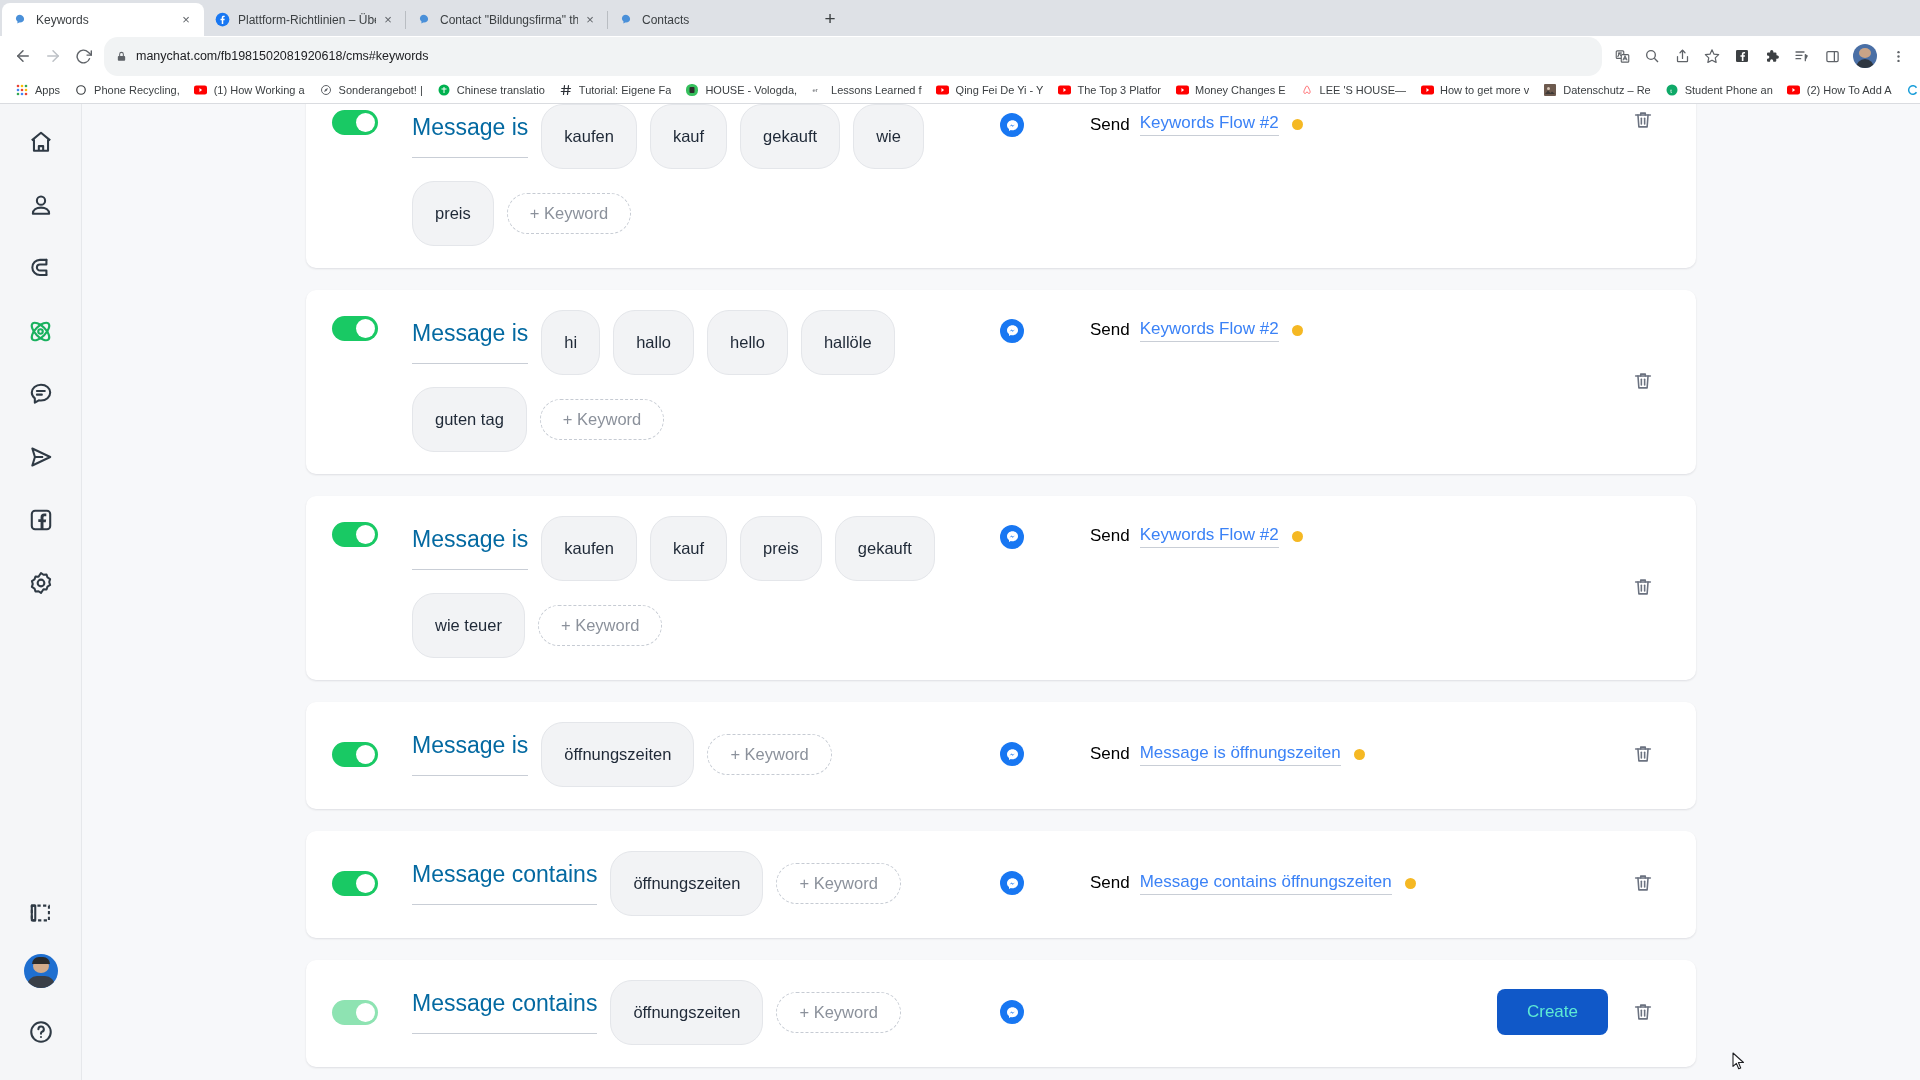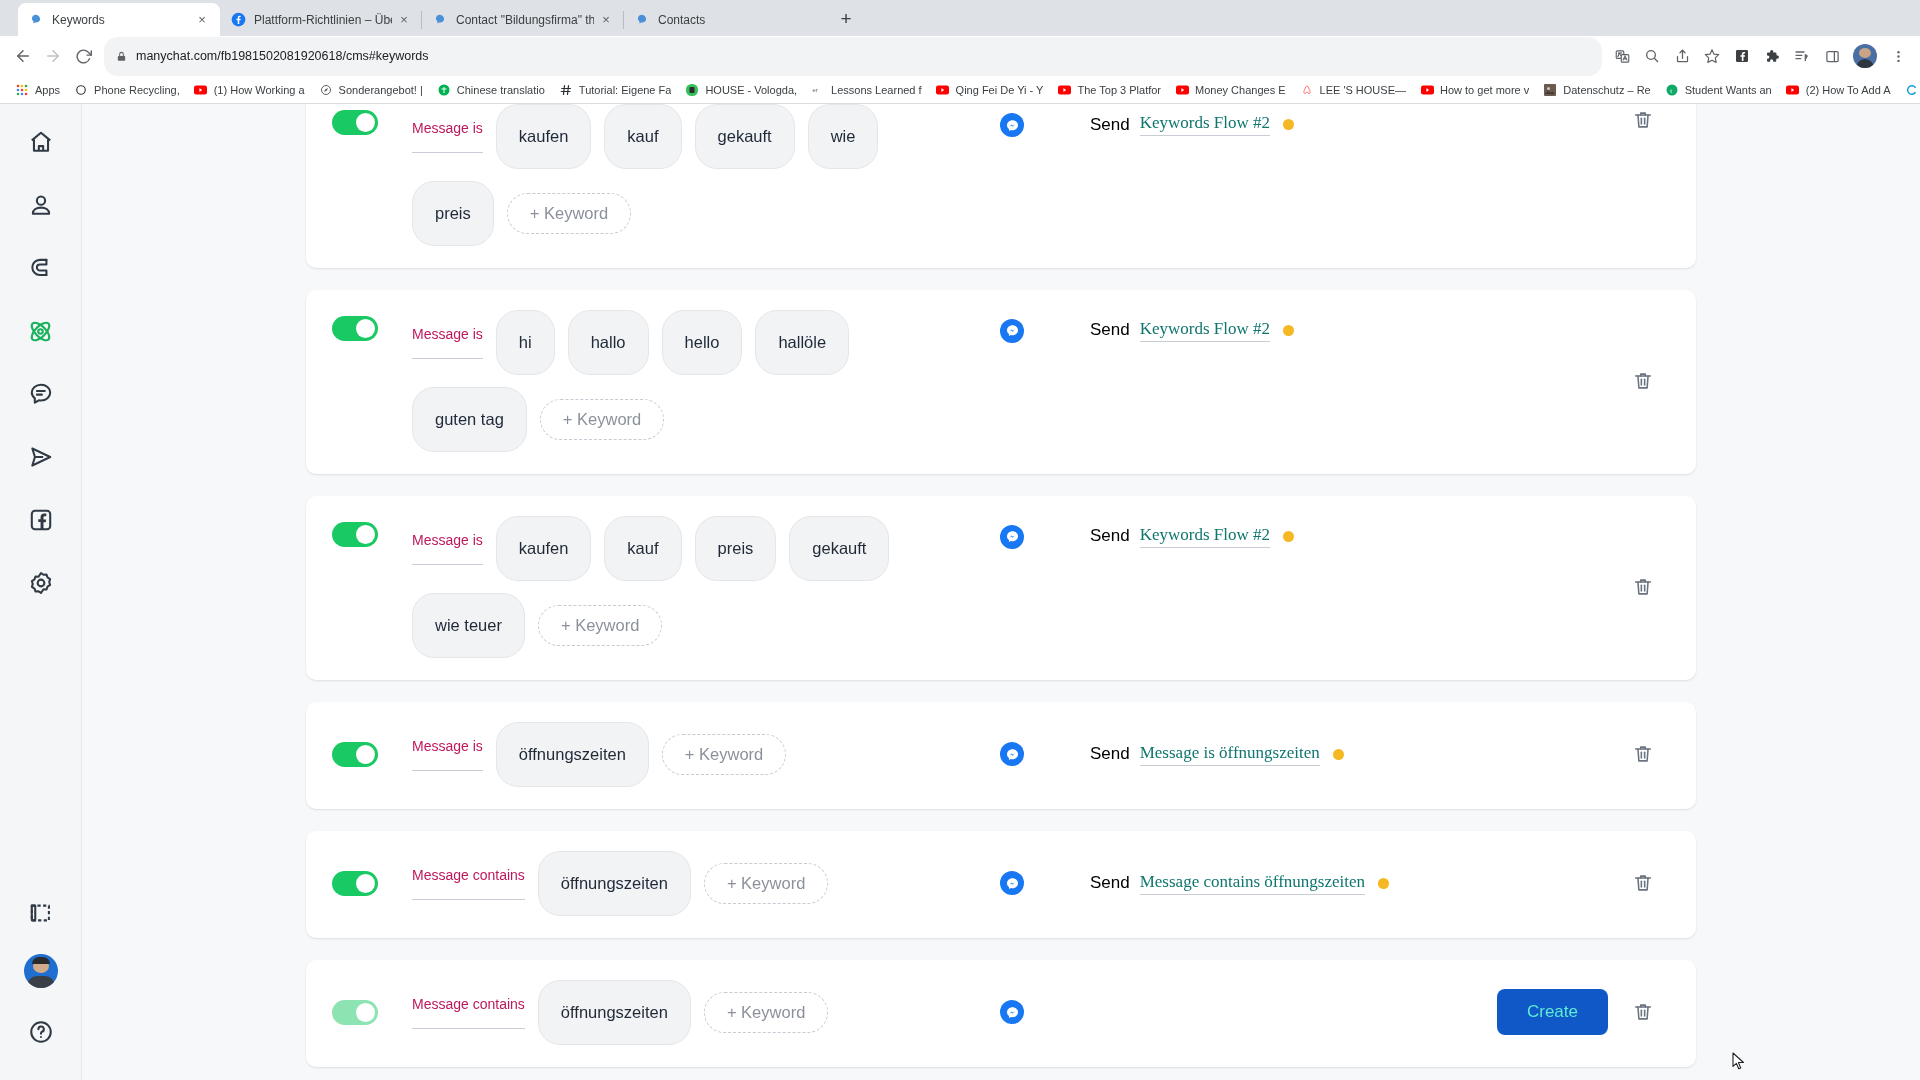--- a/index.html
+++ b/index.html
@@ -8,21 +8,21 @@
     font-family: "Liberation Sans", sans-serif;
     background: #ffffff;
     overflow: hidden;
   }
 
   
   .browser { width: 1920px; height: 1080px; display: flex; flex-direction: column; }
 
   .tabstrip {
     height: 36px; background: #dee1e6;
-    display: flex; align-items: flex-end; padding-left: 18px; flex-shrink: 0;
+    display: flex; align-items: flex-end; padding-left: 2px; flex-shrink: 0;
   }
   .tab {
     height: 33px; width: 202px; display: flex; align-items: center;
     padding: 0 10px; font-size: 12px; color: #3c4043; position: relative;
     border-radius: 8px 8px 0 0;
   }
   .tab.active { background: #ffffff; }
   .tab.inactive { background: transparent; }
   .tab.inactive::after {
     content: ""; position: absolute; right: 0; top: 8px; height: 18px;
@@ -148,21 +148,21 @@
   }
   .toggle::after {
     content: ""; position: absolute; right: 3px; top: 3px; width: 19px;
     height: 19px; border-radius: 50%; background: #ffffff;
   }
   .toggle.faded { background: #8ee3b2; }
 
   .rule-left { display: flex; flex-wrap: wrap; align-items: center; flex: 1;
                gap: 12px 13px; max-width: 560px; }
   .cond {
-    font-size: 14px; color: #be185d; border-bottom: 1.5px solid #c9ced6;
+    font-size: 23px; color: #0369a1; border-bottom: 1.5px solid #c9ced6;
     padding-bottom: 16px; white-space: nowrap;
   }
   .kw {
     background: #f2f3f5; border: 1px solid #e4e6ea; border-radius: 22px;
     padding: 22px 22px; font-size: 16.5px; color: #1f2937; white-space: nowrap;
     line-height: 1.15;
   }
   .kw-add {
     background: #ffffff; border: 1.6px dashed #c6cbd3; border-radius: 22px;
     padding: 10px 22px; font-size: 16.5px; color: #8b919b; white-space: nowrap;
@@ -177,22 +177,22 @@
     width: 24px; height: 24px; border-radius: 50%; background: #1877f2;
     display: flex; align-items: center; justify-content: center;
   }
 
   .rule-right {
     display: flex; align-items: center; flex-shrink: 0; margin-top: 9px;
     margin-left: 38px;
   }
   .send-label { font-size: 17px; color: #000000; margin-right: 10px; }
   .flow-name {
-    font-size: 17px; color: #0f766e; border-bottom: 1.5px solid #c9ced6;
-    padding-bottom: 2px; white-space: nowrap; font-family: Liberation Serif, serif;
+    font-size: 17px; color: #3b82f6; border-bottom: 1.5px solid #c9ced6;
+    padding-bottom: 2px; white-space: nowrap;
   }
   .flow-dot {
     width: 11px; height: 11px; border-radius: 50%; background: #f5b823;
     margin-left: 13px; flex-shrink: 0;
   }
 
   .create-btn {
     background: #1058c8; color: #5eead4; font-size: 17px; border-radius: 8px;
     padding: 13px 30px; white-space: nowrap; border: none;
     font-family: "Liberation Sans", sans-serif;
@@ -479,21 +479,21 @@
       </span>
       <span class="bm-label">Datenschutz – Re</span>
     </div>
     <div class="bm">
       <span class="bm-ic">
         <svg width="12" height="12" viewBox="0 0 24 24">
             <circle cx="12" cy="12" r="11" fill="#0fa968"></circle>
             <text x="8.5" y="17" font-size="12" fill="#fff" font-family="Liberation Sans">t</text>
           </svg>
       </span>
-      <span class="bm-label">Student Wants an</span>
+      <span class="bm-label">Student Phone an</span>
     </div>
     <div class="bm">
       <span class="bm-ic">
         <svg width="13" height="10" viewBox="0 0 24 17">
             <rect width="24" height="17" rx="4" fill="#ff0000"></rect>
             <path d="M10 5l5 3.5-5 3.5z" fill="#fff"></path>
           </svg>
       </span>
       <span class="bm-label">(2) How To Add A</span>
     </div>

